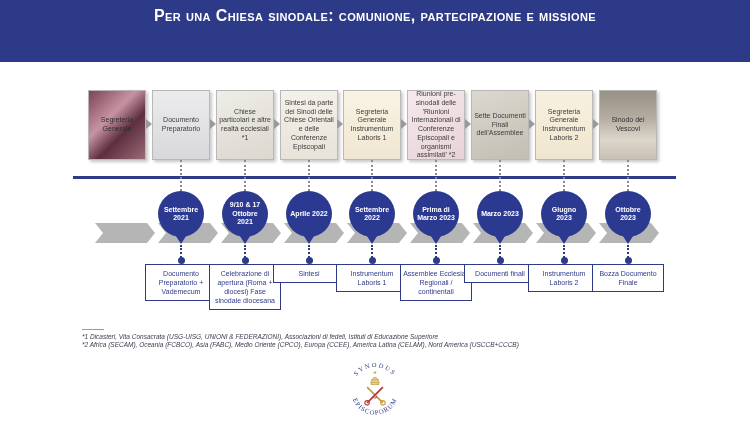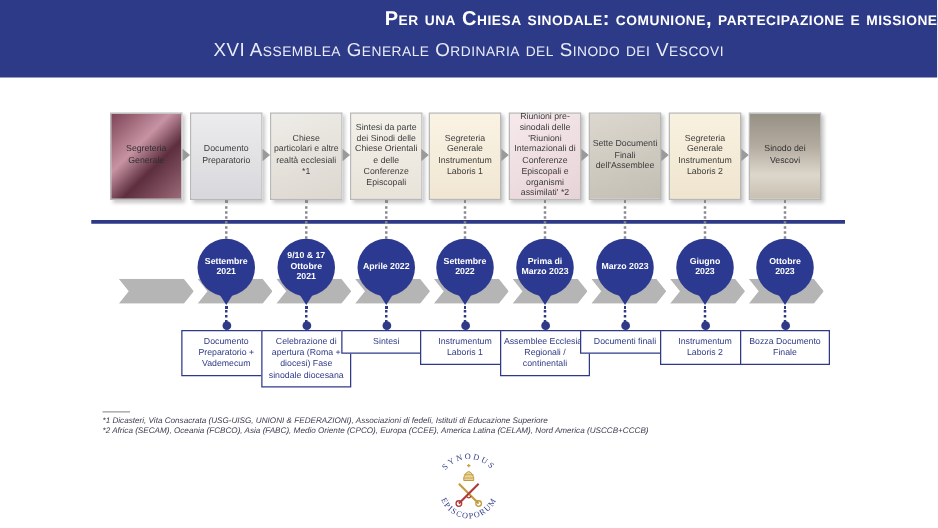--- a/index.html
+++ b/index.html
@@ -4,21 +4,21 @@
 <style>
   html,body { margin:0; padding:0; background:#ffffff; }
   #slide {
     position:relative; width:750px; height:422px; overflow:hidden;
     background:#ffffff; font-family:"Liberation Sans", sans-serif;
   }
 
   
   .header { position:absolute; left:0; top:0; width:750px; height:62px; background:#2d3a87; }
   .h1 {
-    position:absolute; left:0; top:7px; width:750px; text-align:right;
+    position:absolute; left:0; top:7px; width:750px; text-align:center;
     font-variant:small-caps; font-weight:bold; font-size:16px; letter-spacing:.4px; color:#ffffff;
   }
   .h2 {
     position:absolute; left:0; top:32px; width:750px; text-align:center;
     font-variant:small-caps; font-weight:normal; font-size:15px; letter-spacing:.4px; color:#e9ecf8;
   }
 
   
   .stage-box {
     position:absolute; top:90px; width:58px; height:70px; box-sizing:border-box;
@@ -79,21 +79,20 @@
   
   .logo { position:absolute; left:342px; top:362px; }
 </style>
 </head>
 <body>
 
 <div id="slide">
 
   <div class="header">
     <div class="h1">Per una Chiesa sinodale: comunione, partecipazione e missione</div>
-    <div class="h2">XVI Assemblea Generale Ordinaria del Sinodo dei Vescovi</div>
   </div>
 
   <div class="stage-box bg0" style="left:88px">
       <span>Segreteria Generale</span>
     </div>
   <div class="stage-box bg1" style="left:152px">
       <span>Documento Preparatorio</span>
     </div>
   <div class="stage-box bg2" style="left:216px">
       <span>Chiese particolari e altre realtà ecclesiali *1</span>

